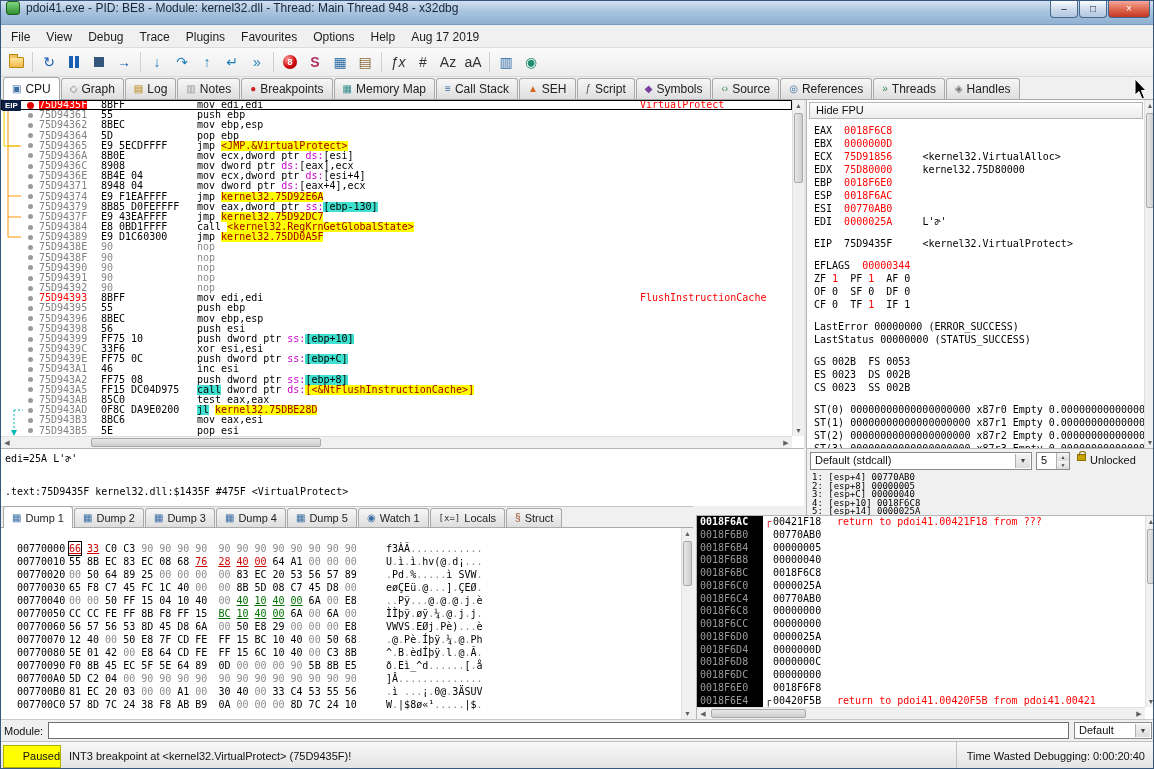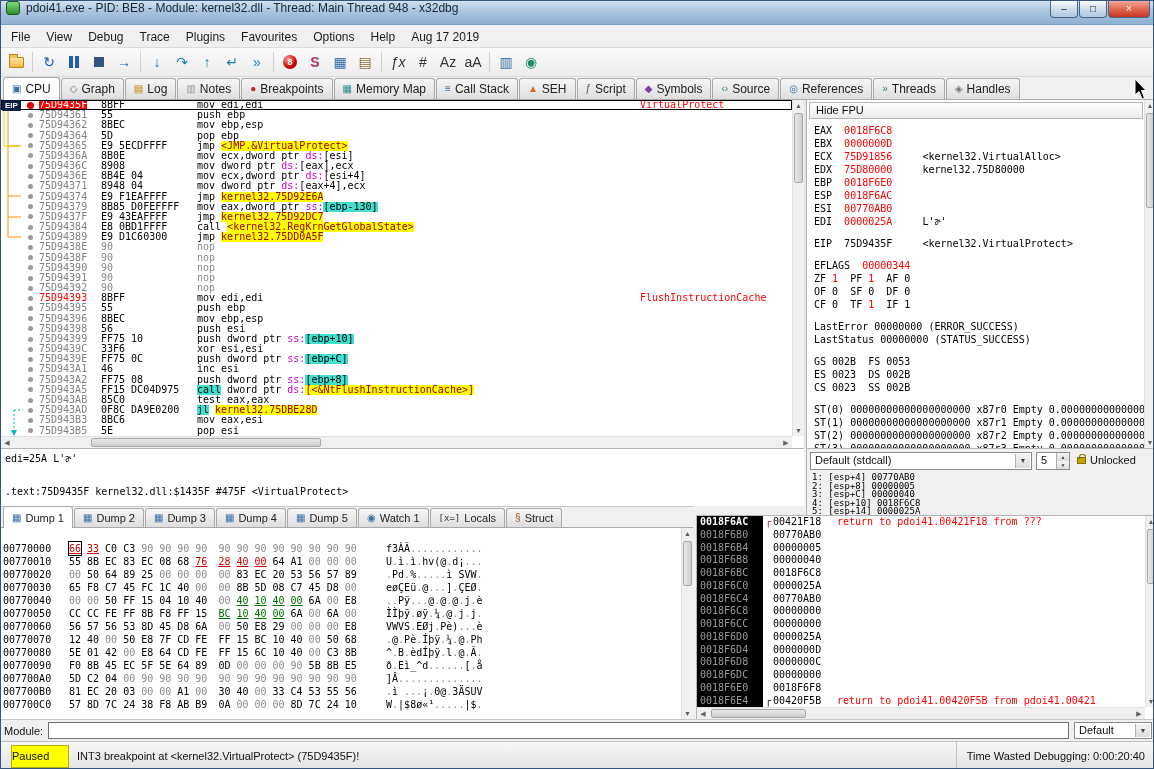--- a/index.html
+++ b/index.html
@@ -72,36 +72,36 @@
 
 #infopane{left:0;top:447px;width:803px;height:58px;background:#fff;border-top:1px solid #b5b5b5}
 .info-line{position:absolute;left:4px;font-family:"DejaVu Sans Mono",monospace;font-size:10px;color:#000;white-space:pre}
 
 #argspanel{left:805px;top:447px;width:349px;height:67px;background:#f0f0f0;border-top:1px solid #b5b5b5;border-left:1px solid #b5b5b5}
 #conv-combo{position:absolute;left:3px;top:3px;width:222px;height:18px;background:#fff;border:1px solid #8a8a8a;font-size:11px;padding:1px 4px;color:#111}
 .combo-arrow{position:absolute;right:1px;top:1px;bottom:1px;width:15px;background:linear-gradient(#f4f4f4,#dcdcdc);border-left:1px solid #b0b0b0;font-size:7px;color:#444;text-align:center;line-height:14px}
 #depth-spin{position:absolute;left:229px;top:3px;width:34px;height:18px;background:#fff;border:1px solid #8a8a8a;font-size:11px;padding:1px 4px;color:#111}
 .spin-btns{position:absolute;right:0;top:0;bottom:0;width:13px;display:flex;flex-direction:column;border-left:1px solid #b0b0b0}
 .spin-btns div{flex:1;font-size:5px;text-align:center;color:#444;background:linear-gradient(#f4f4f4,#dcdcdc);line-height:8px}
-#lock-area{position:absolute;left:270px;top:5px;display:flex;align-items:center;gap:4px;font-size:11px;color:#111}
+#lock-area{position:absolute;left:270px;top:5px;display:flex;align-items:flex-start;gap:4px;font-size:11px;color:#111}
 #lock-icon{width:9px;height:7px;background:#c8a400;border:1px solid #8a7000;position:relative;display:inline-block}
 #lock-icon::before{content:"";position:absolute;left:1px;top:-4px;width:5px;height:4px;border:1px solid #8a7000;border-bottom:none;border-radius:3px 3px 0 0}
 #args-rows{position:absolute;left:5px;top:24px;font-family:"DejaVu Sans Mono",monospace;font-size:9px;white-space:pre;color:#000}
 .arg-row{height:8.6px;line-height:8.8px}
 
 #dumptabs{left:0;top:505px;width:692px;height:22px;background:#f0f0f0;border-top:1px solid #c6c6c6;display:flex;align-items:flex-end;padding-left:2px;border-bottom:1px solid #a9a9a9}
 .dtab{display:flex;align-items:center;gap:4px;height:19px;padding:0 8px;font-size:11px;border:1px solid #a9a9a9;border-bottom:none;border-radius:3px 3px 0 0;background:linear-gradient(#f6f6f6,#dedede);margin-right:1px;color:#222;white-space:nowrap}
 .dtab.active{background:#fff;height:22px;margin-bottom:-1px}
 
 #dumppanel{left:0;top:527px;width:692px;height:191px;background:#fff}
 #dump-head{position:absolute;left:0;top:0;width:680px;height:14px;background:linear-gradient(#fcfcfc,#e6e6e6);border-bottom:1px solid #cfcfcf;display:flex;font-size:10px;color:#333}
 #dump-head span{padding-left:4px;border-right:1px solid #d8d8d8}
 #dump-rows{position:absolute;left:0;top:14px;width:680px}
 .dmp-row{display:flex;height:13px;line-height:13px;font-family:"DejaVu Sans Mono",monospace;font-size:10px;white-space:pre}
-.dmp-addr{width:68px;flex:none;color:#000;padding-left:2px}
+.dmp-addr{width:68px;flex:none;color:#000;padding-left:16px}
 .dmp-hex{width:317px;flex:none;display:flex}
 .byte{margin-right:6px;color:#000}
 .b-dim{color:#8a8a8a}
 .b-redul{color:#cc0000;text-decoration:underline}
 .b-ul{color:#007000;text-decoration:underline}
 .b-sel{outline:1px solid #000}
 .dmp-ascii{flex:1;color:#000}
 .a-dim{color:#8a8a8a}
 
 #stackpanel{left:695px;top:514px;width:459px;height:204px;background:#fff;border-left:1px solid #b5b5b5;border-top:1px solid #b5b5b5}
@@ -114,21 +114,21 @@
 .st-brk.red{color:#e00000}
 .st-val{width:64px;flex:none;color:#000}
 .st-com{flex:1;color:#ff0000;overflow:hidden}
 
 #cmdbar{left:0;top:718px;width:1154px;height:22px;background:#f0f0f0;border-top:1px solid #c9c9c9;display:flex;align-items:center;padding:0 3px;gap:5px}
 #cmd-label{font-size:11px;color:#111}
 #cmd-input{flex:1;height:17px;border:1px solid #707070;background:#fff;font-family:"DejaVu Sans Mono",monospace;font-size:11px;padding:0 3px}
 #cmd-combo{position:relative;width:78px;height:17px;background:#fff;border:1px solid #8a8a8a;font-size:11px;padding:1px 4px;color:#111}
 
 #statusbar{left:0;top:740px;width:1154px;height:29px;background:linear-gradient(#f8f8f8,#e2e2e2);border-top:1px solid #c0c0c0;display:flex;align-items:center;font-size:11px;color:#111}
-#paused{width:58px;height:23px;background:#ffff00;border:1px solid #b0b000;text-align:left;line-height:21px;margin-left:10px;flex:none}
+#paused{width:58px;height:23px;background:#ffff00;border:1px solid #b0b000;text-align:right;line-height:21px;margin-left:2px;flex:none}
 #status-msg{padding-left:8px;flex:1}
 #status-right{border-left:1px solid #c0c0c0;padding:0 10px;height:100%;display:flex;align-items:center;flex:none}
 #mouse-cursor{position:absolute;left:1133px;top:78px;z-index:50;pointer-events:none}
 </style>
 </head>
 <body>
 
 <div id="win">
 
   <div id="titlebar" class="abs">

